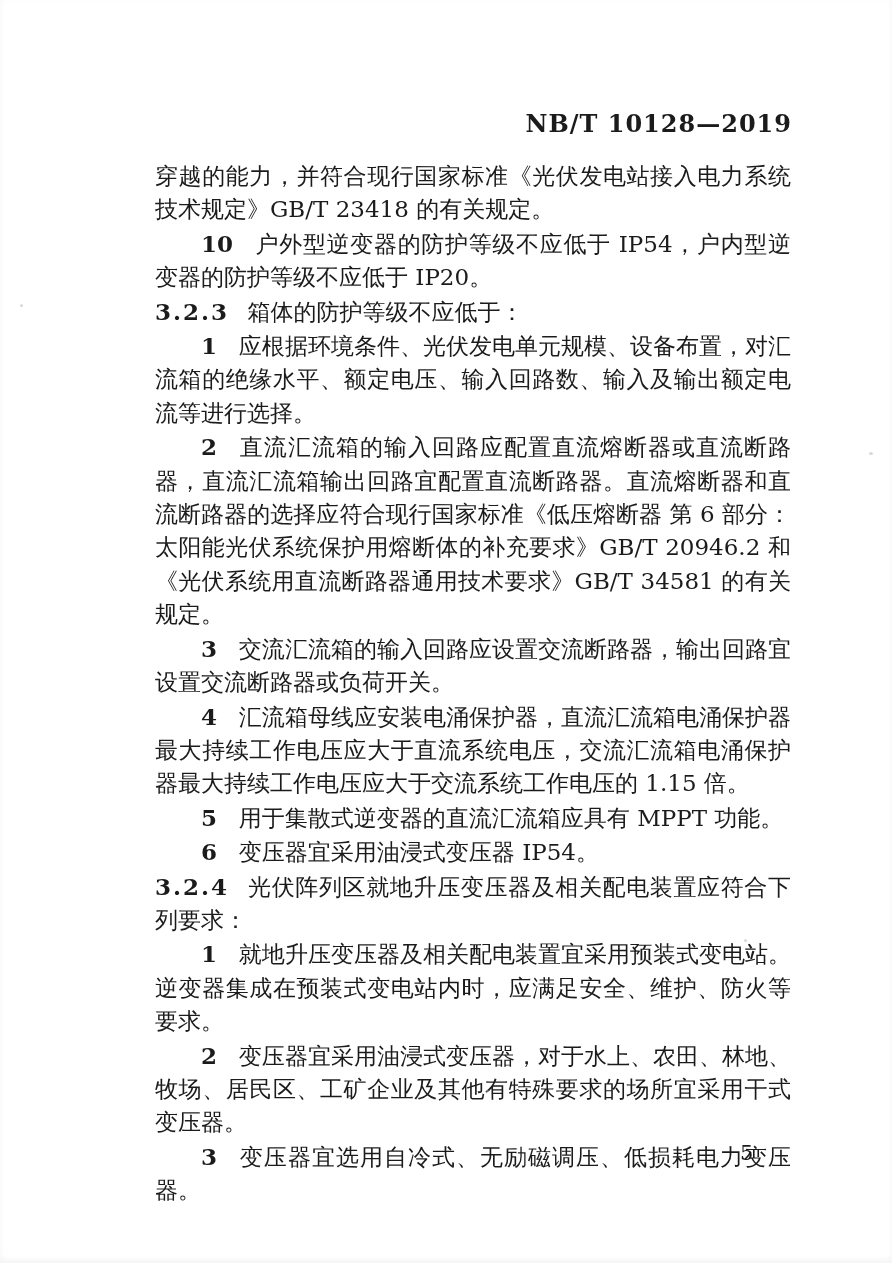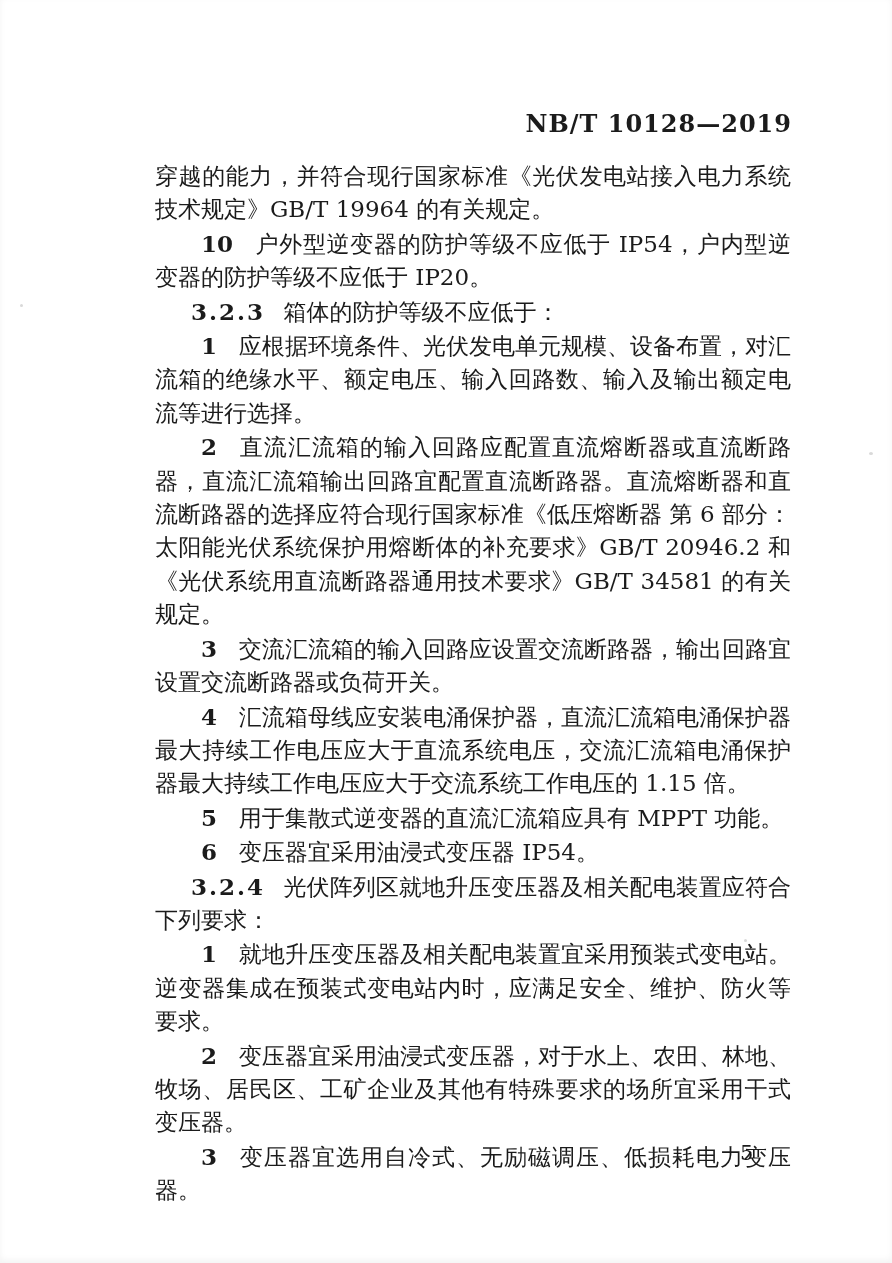--- a/index.html
+++ b/index.html
@@ -48,21 +48,20 @@
   .content p.item {
     text-indent: 2em;
   }
   .content .num {
     font-weight: 700;
     margin-right: 0.95em;
   }
   .content p.sect .num {
     letter-spacing: 2px;
     margin-right: 0.8em;
-    margin-left: 36px;
   }
   .page-number {
     position: absolute;
     left: 740px;
     top: 1141px;
     font-size: 21px;
   }
   
   .speckle {
     position: absolute;
@@ -77,21 +76,21 @@
 </style>
 </head>
 <body>
 
 <div class="page">
 
   <div class="doc-number">NB/T 10128—2019</div>
 
   <div class="content">
 
-    <p class="para cont"><span>穿越的能力，并符合现行国家标准《光伏发电站接入电力系统技术规定》GB/T 19964 的有关规定。</span></p>
+    <p class="para cont"><span>穿越的能力，并符合现行国家标准《光伏发电站接入电力系统技术规定》GB/T 23418 的有关规定。</span></p>
 
     <p class="para item"><b class="num">10</b><span>户外型逆变器的防护等级不应低于 IP54，户内型逆变器的防护等级不应低于 IP20。</span></p>
 
     <p class="para sect"><b class="num">3.2.3</b><span>箱体的防护等级不应低于：</span></p>
 
     <p class="para item"><b class="num">1</b><span>应根据环境条件、光伏发电单元规模、设备布置，对汇流箱的绝缘水平、额定电压、输入回路数、输入及输出额定电流等进行选择。</span></p>
 
     <p class="para item"><b class="num">2</b><span>直流汇流箱的输入回路应配置直流熔断器或直流断路器，直流汇流箱输出回路宜配置直流断路器。直流熔断器和直流断路器的选择应符合现行国家标准《低压熔断器 第 6 部分：太阳能光伏系统保护用熔断体的补充要求》GB/T 20946.2 和《光伏系统用直流断路器通用技术要求》GB/T 34581 的有关规定。</span></p>
 
     <p class="para item"><b class="num">3</b><span>交流汇流箱的输入回路应设置交流断路器，输出回路宜设置交流断路器或负荷开关。</span></p>

